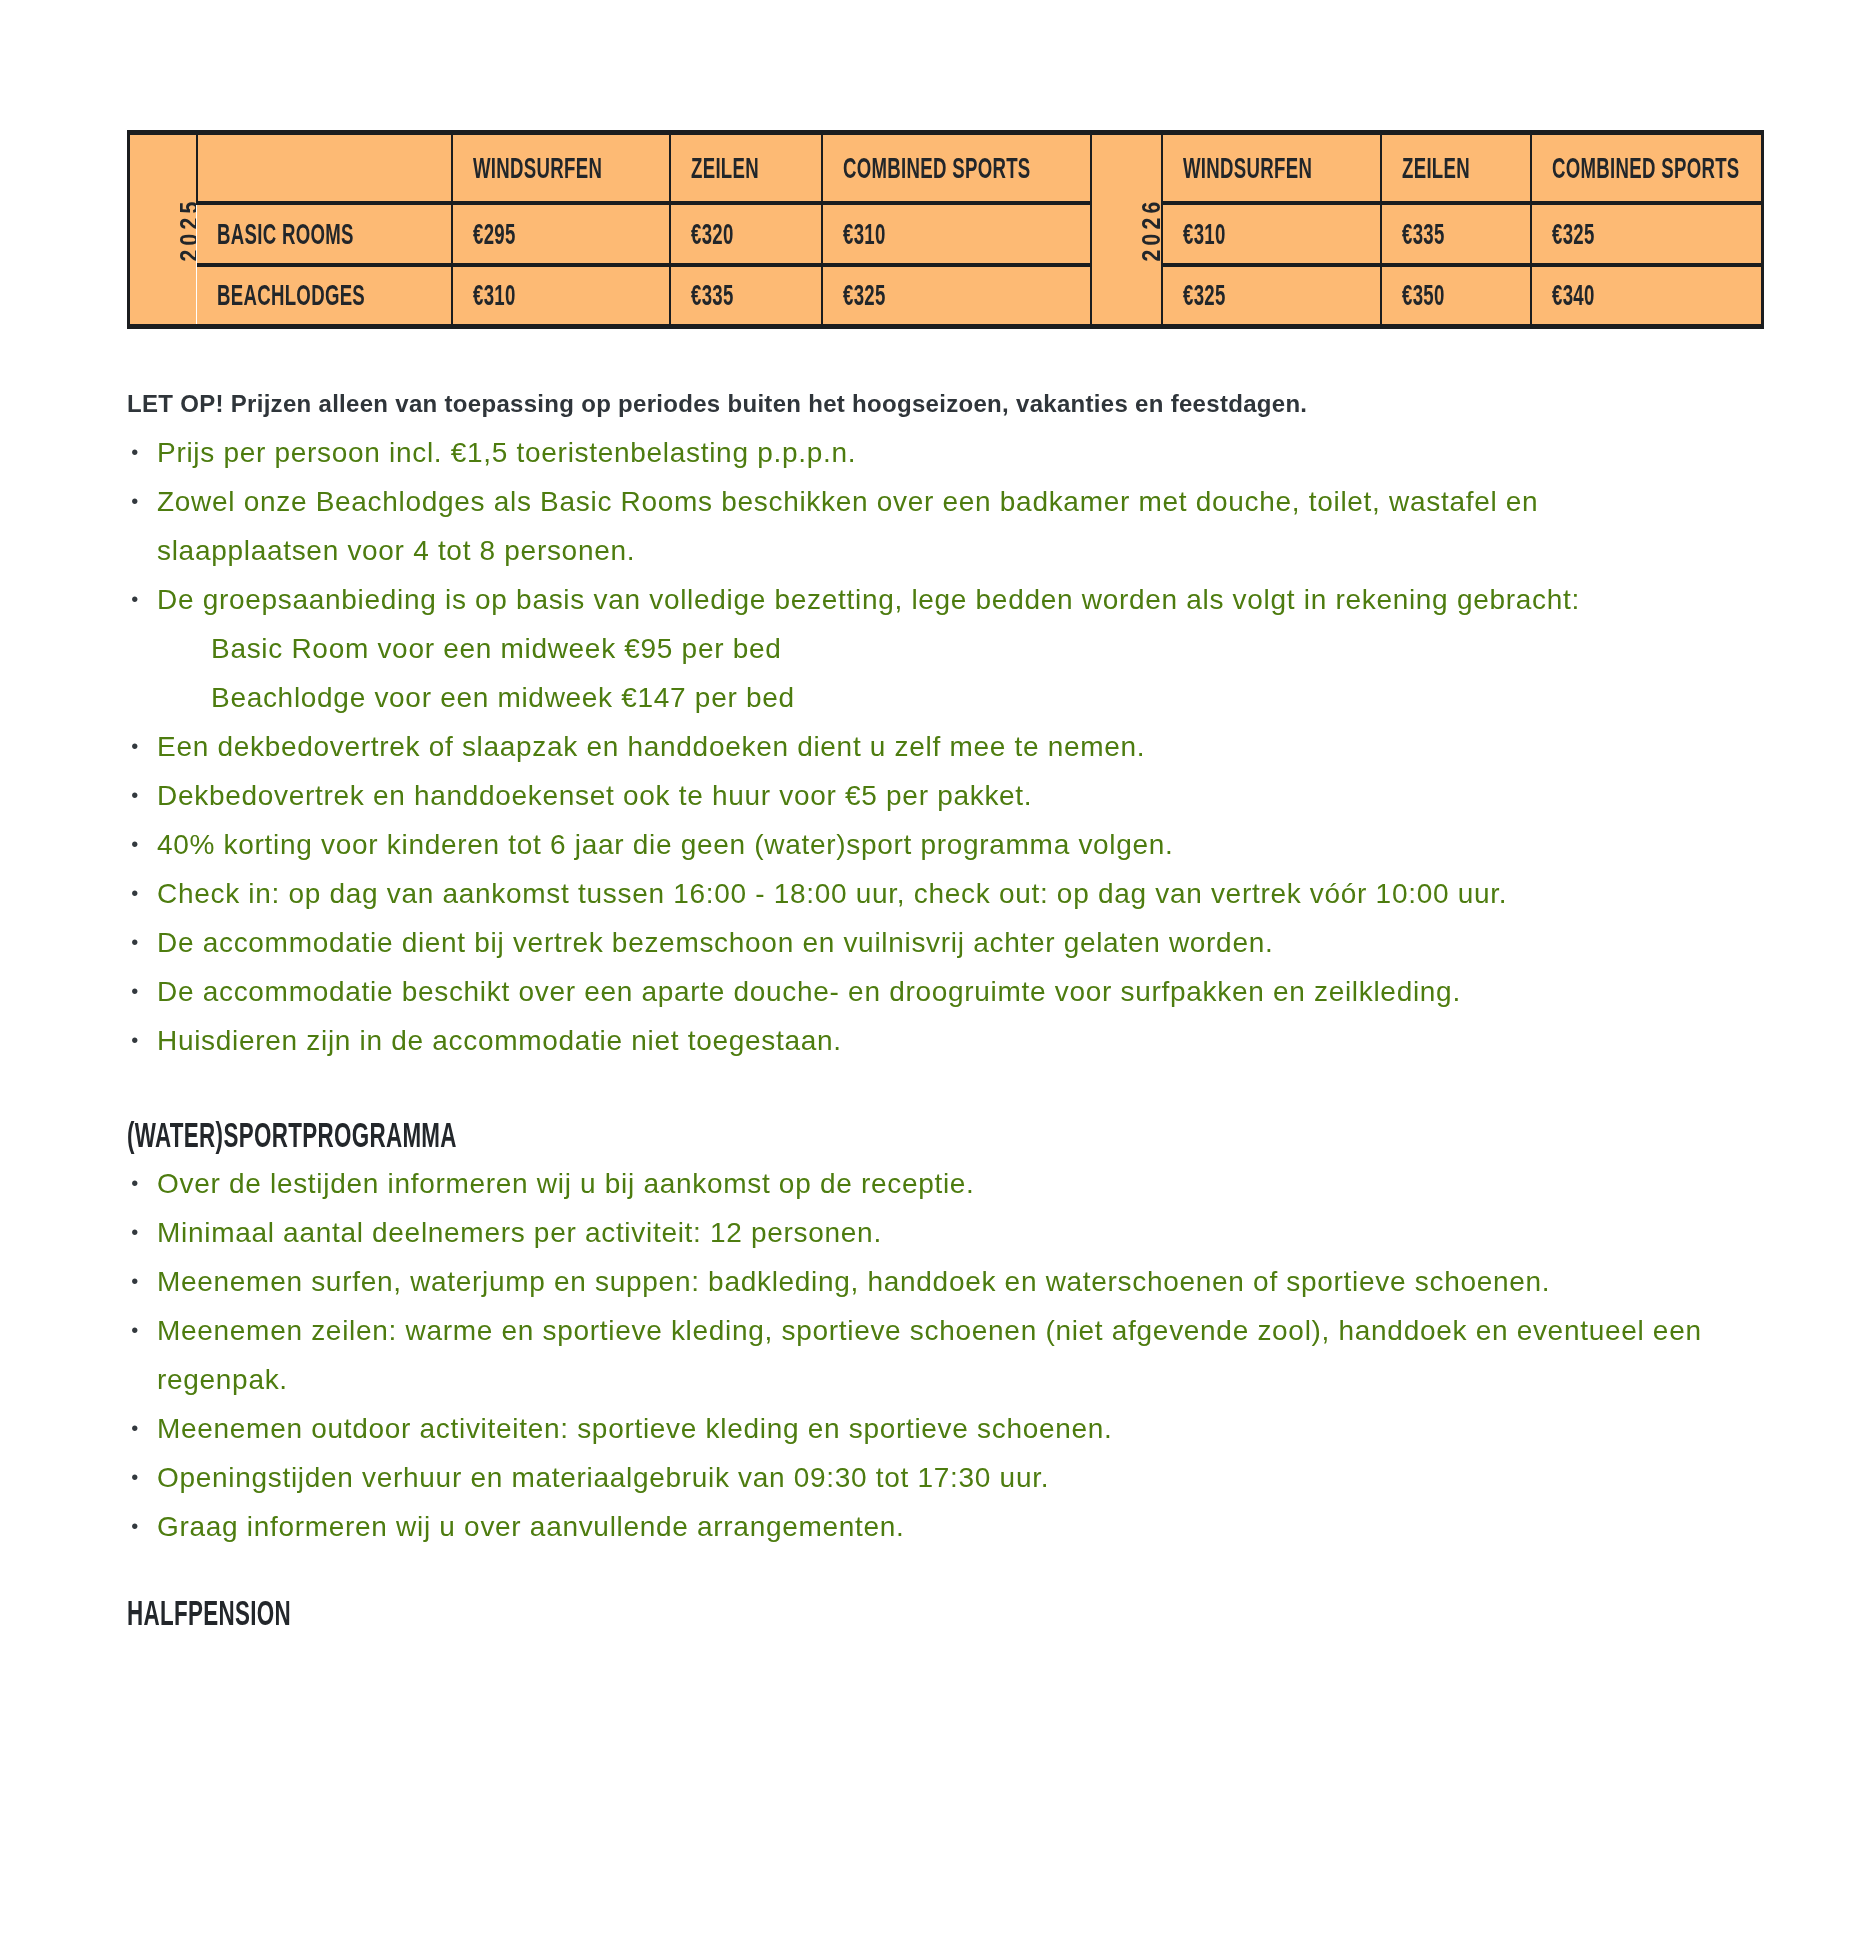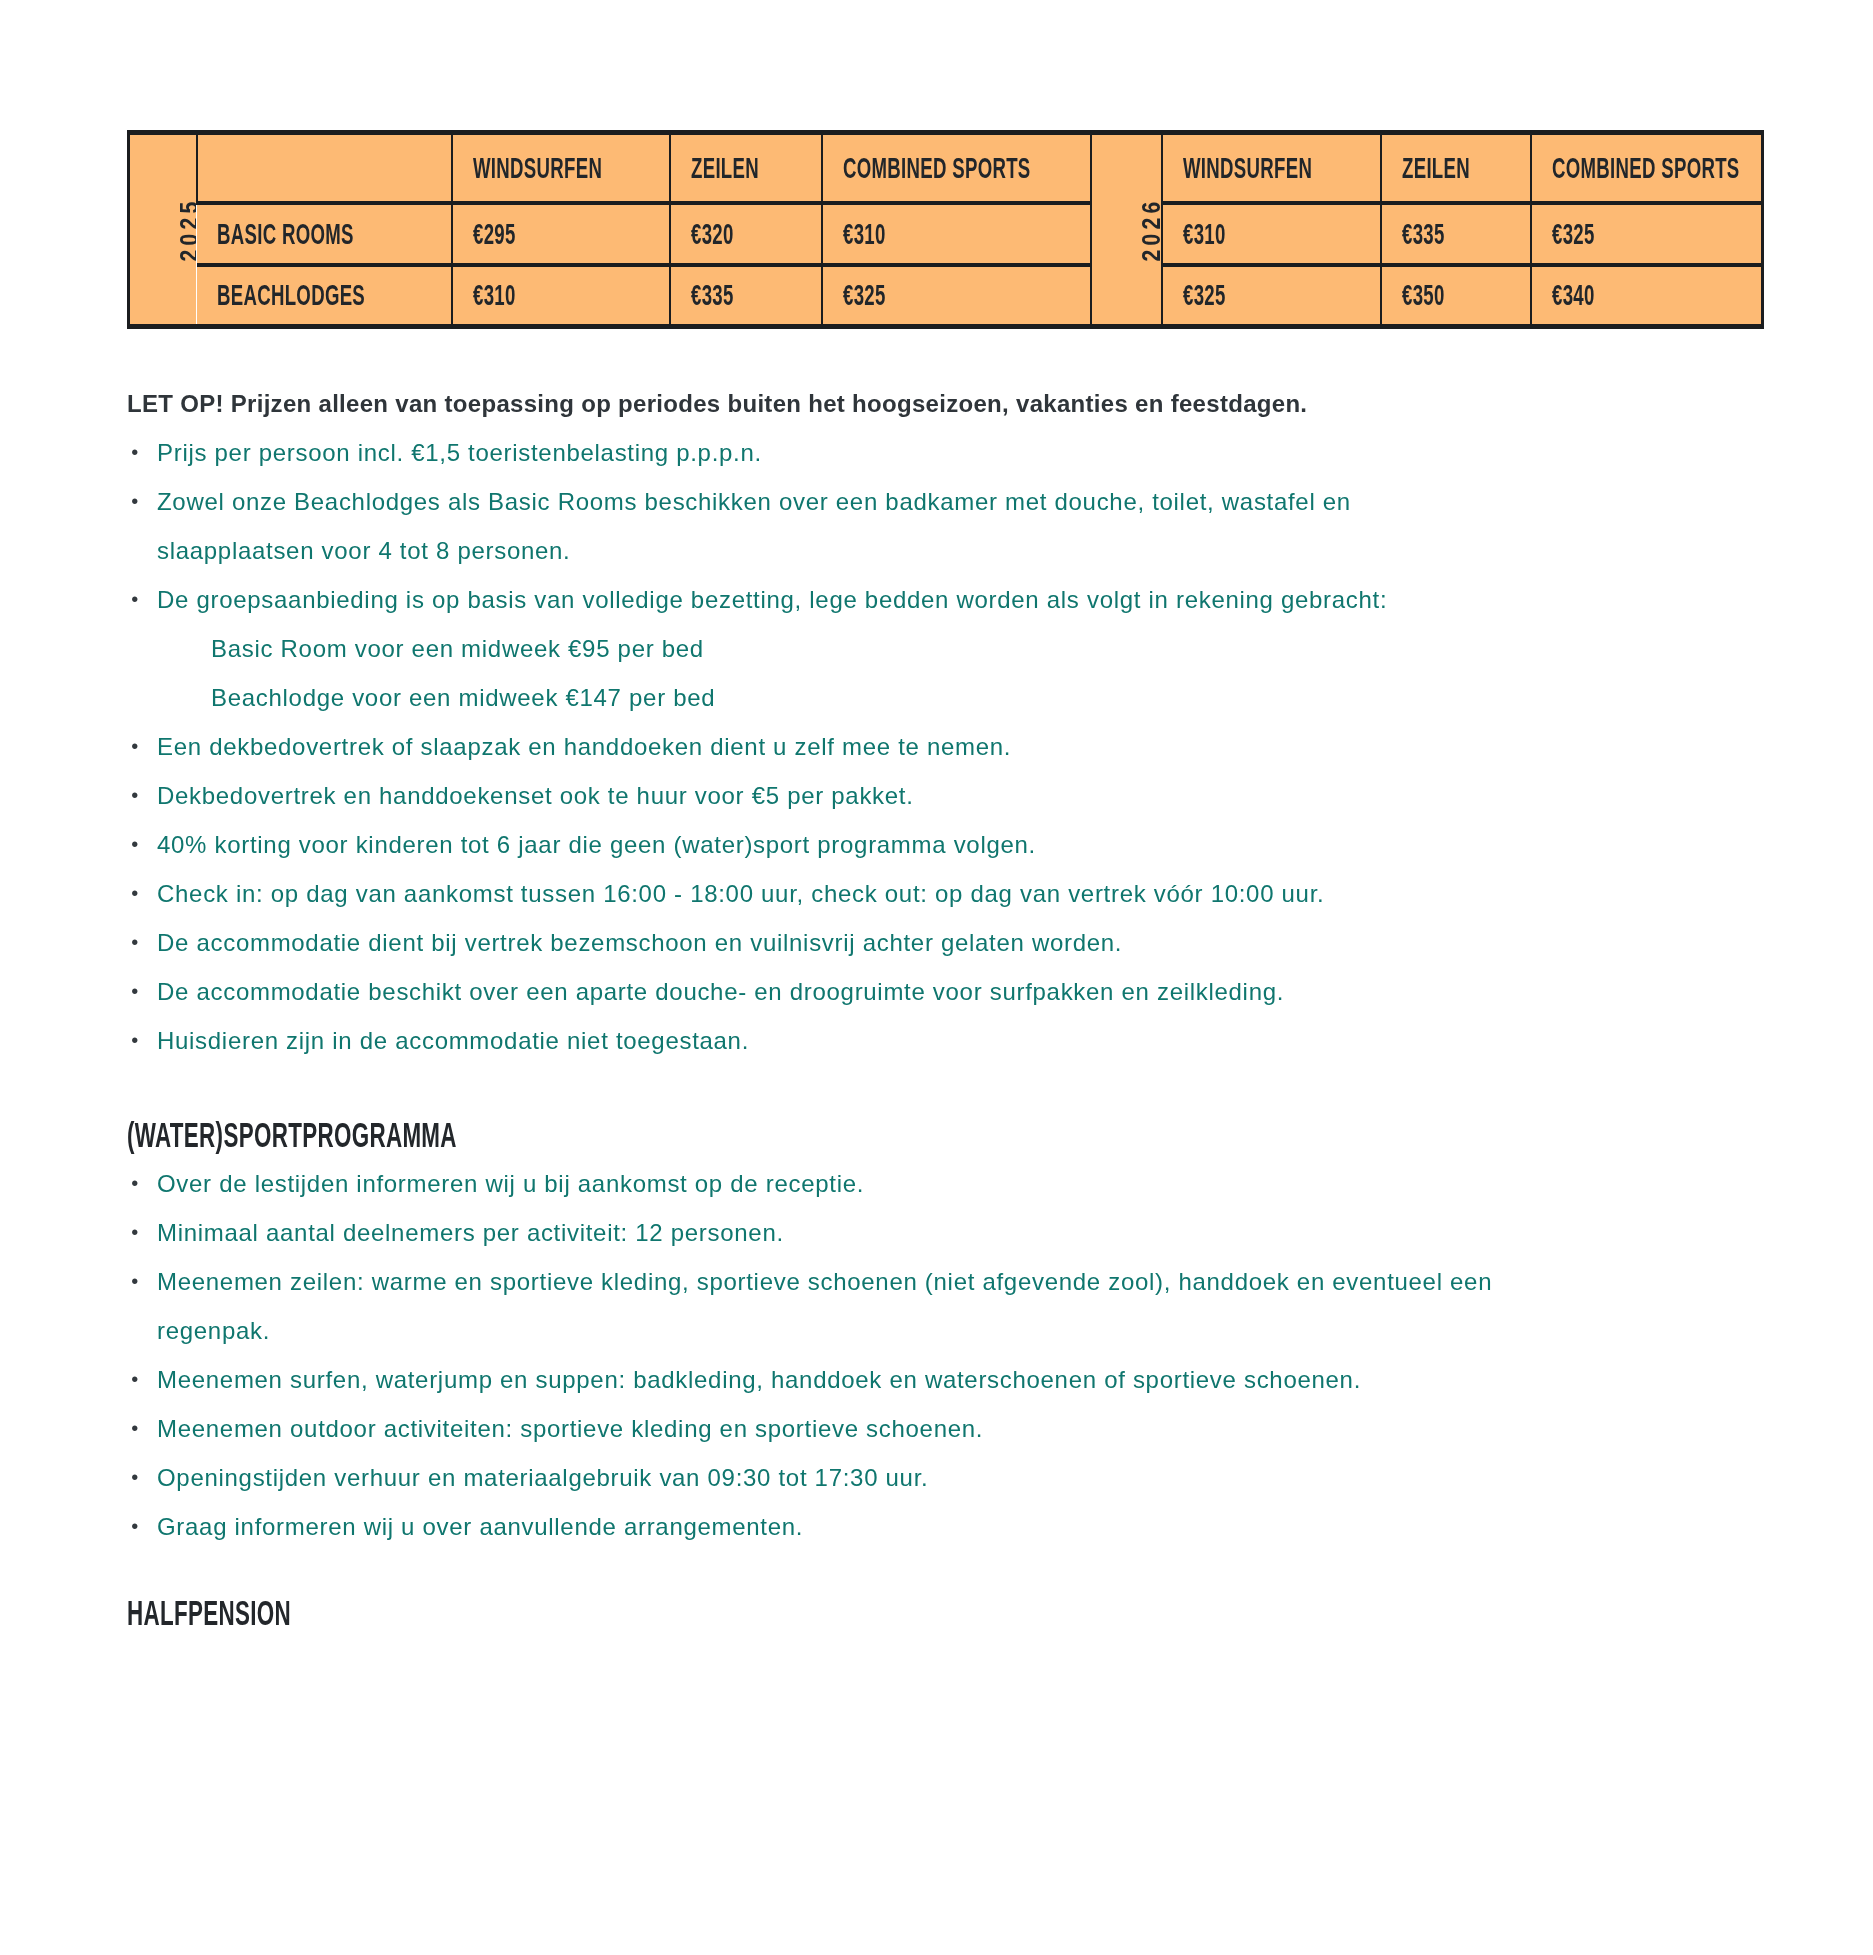--- a/index.html
+++ b/index.html
@@ -56,24 +56,24 @@
     margin-top:50px;
     font-size:24px;
     font-weight:700;
     letter-spacing:0.3px;
     line-height:49px;
     color:#2f353a;
   }
   ul.blist{
     list-style:none;
     margin:0;padding:0;
-    font-size:24px;
+    font-size:28px;
     letter-spacing:0.7px;
     line-height:49px;
-    color:#0f766e;
+    color:#4d7c0f;
     width:1650px;
   }
   ul.blist li{position:relative;padding-left:30px;}
   ul.blist li.bullet::before{
     content:"\2022";
     position:absolute;left:4.2px;top:0;
     font-size:20px;line-height:49px;color:#33393e;
   }
   ul.blist li .sub{padding-left:54px;}
   .mt-list1{margin-top:25.4px;}
@@ -188,25 +188,25 @@
     <li class="bullet"><span>De accommodatie beschikt over een aparte douche- en droogruimte voor surfpakken en zeilkleding.</span></li>
     <li class="bullet"><span>Huisdieren zijn in de accommodatie niet toegestaan.</span></li>
   </ul>
 
   <div class="sec-head mt-h1">
     <span class="cnd">(WATER)SPORTPROGRAMMA</span>
   </div>
   <ul class="blist mt-list2">
     <li class="bullet"><span>Over de lestijden informeren wij u bij aankomst op de receptie.</span></li>
     <li class="bullet"><span>Minimaal aantal deelnemers per activiteit: 12 personen.</span></li>
+    <li class="bullet"><span>Meenemen surfen, waterjump en suppen: badkleding, handdoek en waterschoenen of sportieve schoenen.</span></li>
     <li class="bullet">
       <div>Meenemen zeilen: warme en sportieve kleding, sportieve schoenen (niet afgevende zool), handdoek en eventueel een</div>
       <div>regenpak.</div>
     </li>
-    <li class="bullet"><span>Meenemen surfen, waterjump en suppen: badkleding, handdoek en waterschoenen of sportieve schoenen.</span></li>
     <li class="bullet"><span>Meenemen outdoor activiteiten: sportieve kleding en sportieve schoenen.</span></li>
     <li class="bullet"><span>Openingstijden verhuur en materiaalgebruik van 09:30 tot 17:30 uur.</span></li>
     <li class="bullet"><span>Graag informeren wij u over aanvullende arrangementen.</span></li>
   </ul>
 
   <div class="sec-head mt-h2">
     <span class="cnd">HALFPENSION</span>
   </div>
 
 </div>

